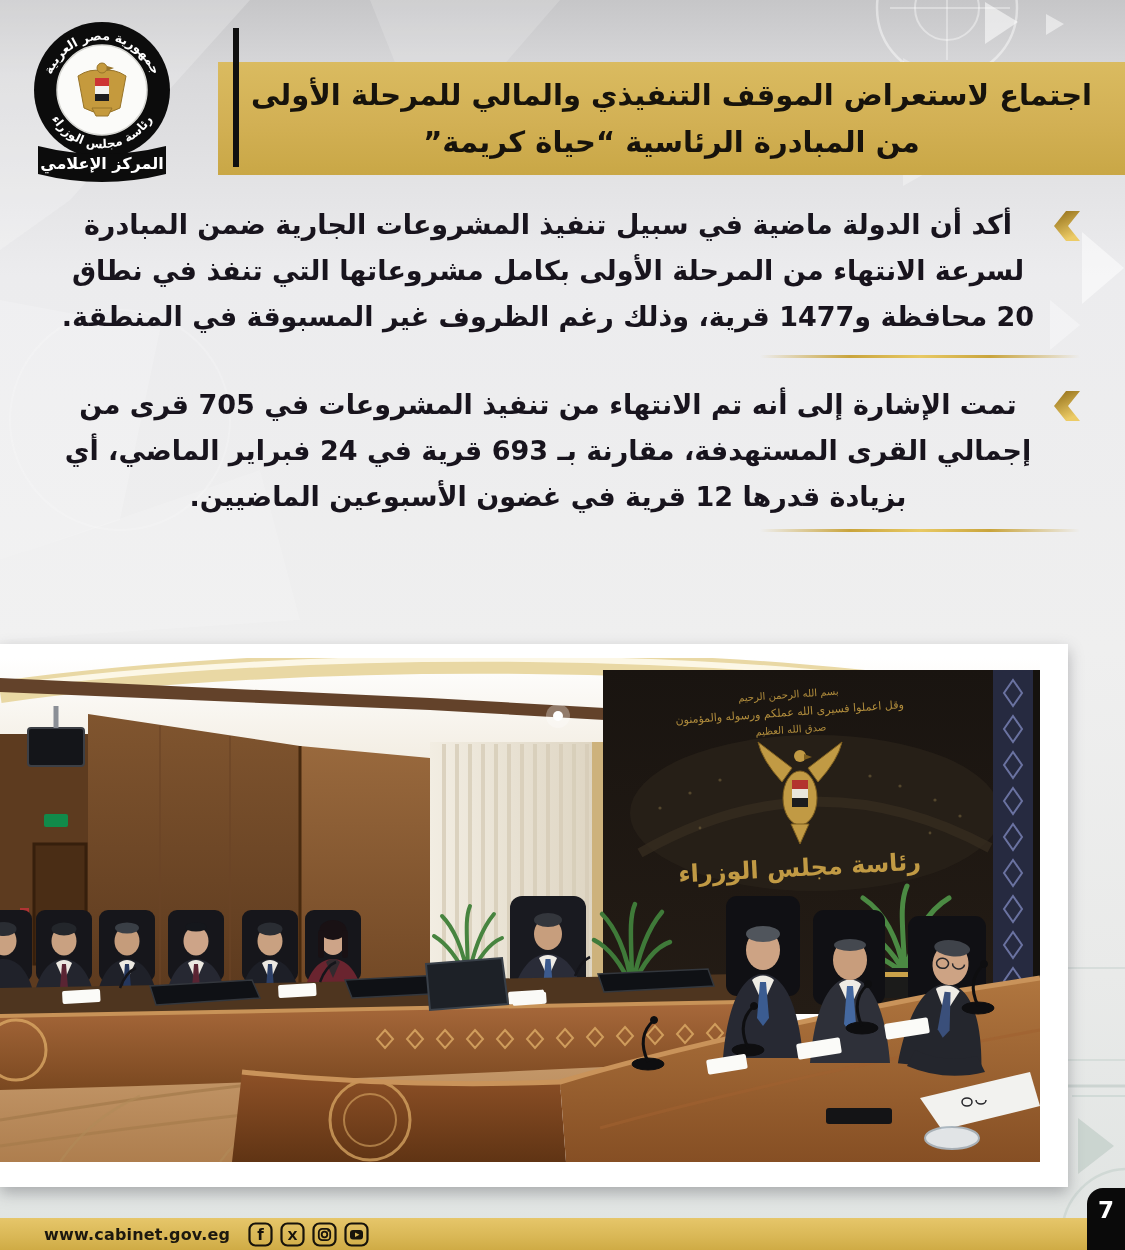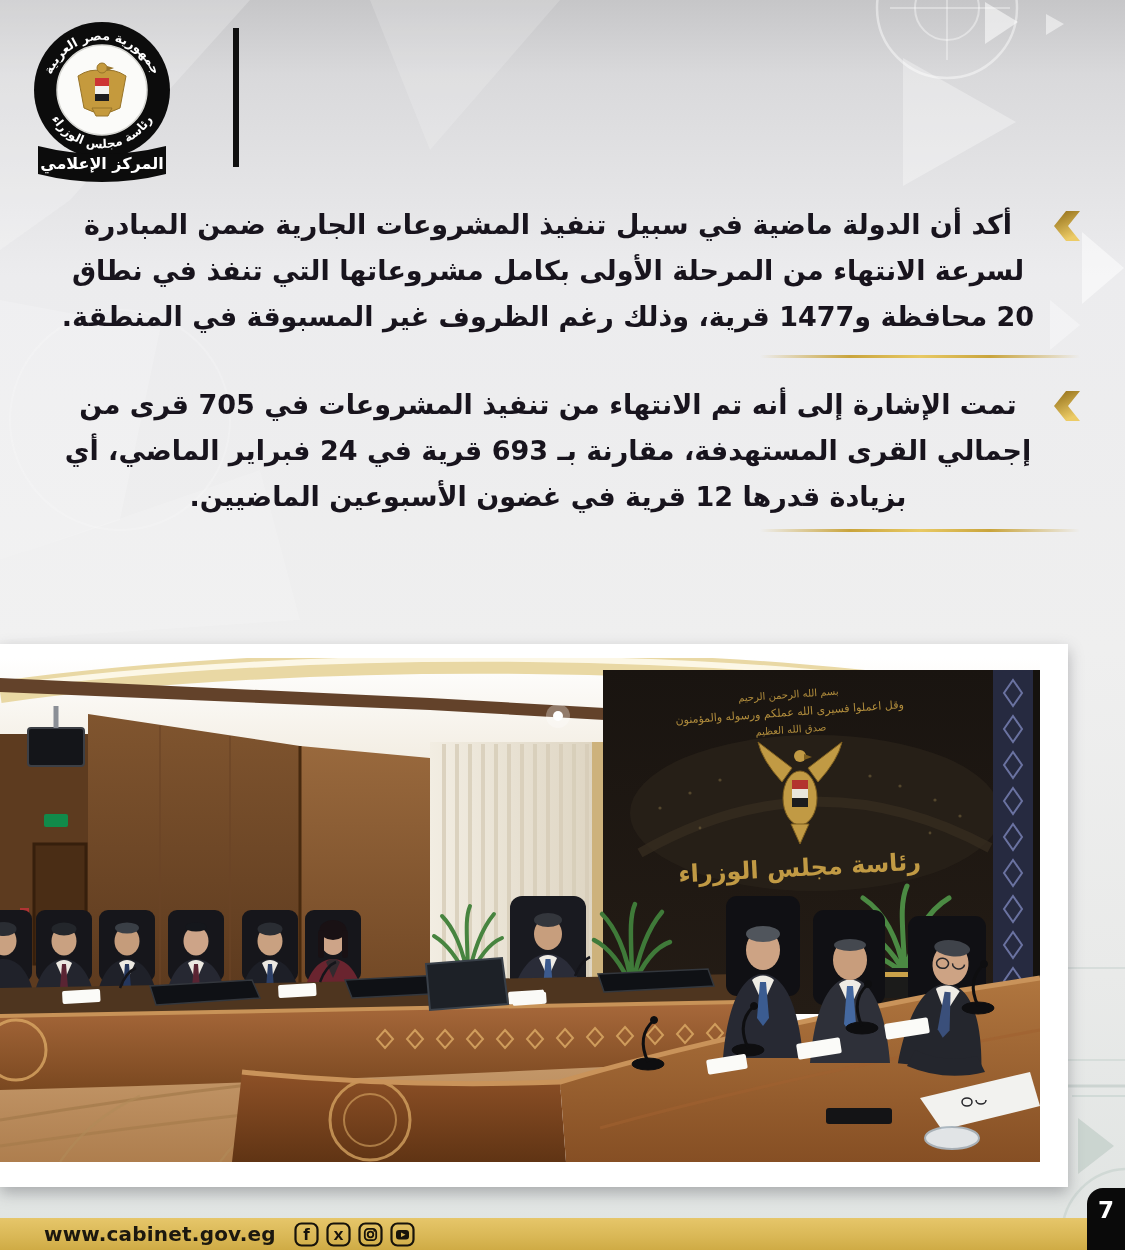--- a/index.html
+++ b/index.html
@@ -29,21 +29,21 @@
 
   
   .photo-frame{position:absolute;left:0;top:644px;width:1068px;height:543px;background:#ffffff;
     box-shadow:0 6px 14px rgba(60,60,70,.35);z-index:1;}
   .photo-frame svg{position:absolute;left:0;top:14px;width:1040px;height:504px;display:block;}
 
   
   .footer{position:absolute;left:0;bottom:0;width:1125px;height:32px;z-index:2;
     background:linear-gradient(180deg,#e6c66a 0%,#d9b755 60%,#cfab45 100%);
     display:flex;align-items:center;}
-  .site{margin-left:44px;font-size:20px;font-weight:bold;color:#1c180f;letter-spacing:.2px;}
+  .site{margin-left:44px;font-size:16px;font-weight:bold;color:#1c180f;letter-spacing:.2px;}
   .social{display:flex;margin-left:18px;gap:7px;align-items:center;}
   .sicon{width:25px;height:25px;display:block;}
   .page-badge{position:absolute;right:0;bottom:0;width:38px;height:62px;background:#0a0a0a;
     border-top-left-radius:16px;z-index:3;color:#ffffff;font-size:23px;font-weight:bold;
     display:flex;justify-content:center;align-items:flex-start;padding-top:9px;box-sizing:border-box;}
 </style>
 </head>
 <body>
 
 <div class="page">
@@ -65,20 +65,24 @@
     <circle cx="120" cy="420" r="110" stroke="#ffffff" stroke-width="2" fill="none" opacity="0.18"></circle>
     <rect x="1056" y="968" width="120" height="92" rx="10" stroke="#d2dad7" stroke-width="2" fill="none" opacity="0.8"></rect>
     <line x1="1066" y1="1086" x2="1125" y2="1086" stroke="#c6d0cd" stroke-width="3" opacity="0.8"></line>
     <line x1="1072" y1="1096" x2="1125" y2="1096" stroke="#cdd7d4" stroke-width="2" opacity="0.8"></line>
     <polygon points="1078,1118 1114,1146 1078,1174" fill="#c7d1cd" opacity="0.85"></polygon>
     <circle cx="1128" cy="1235" r="66" stroke="#ccd6d2" stroke-width="2.5" fill="none" opacity="0.85"></circle>
     <circle cx="1128" cy="1235" r="40" stroke="#d4ddda" stroke-width="2" fill="none" opacity="0.8"></circle>
   </svg>
 
   <div class="black-line"></div>
+  <div class="title-box">
+    <div class="t1">اجتماع لاستعراض الموقف التنفيذي والمالي للمرحلة الأولى</div>
+    <div class="t2">من المبادرة الرئاسية “حياة كريمة”</div>
+  </div>
 
   <svg class="logo" viewBox="0 0 152 172">
     <defs>
       <path id="arcTop" d="M 22,76 A 54,54 0 1 1 130,76"></path>
       <path id="arcBot" d="M 18,72 A 58,58 0 0 0 134,72"></path>
     </defs>
     <circle cx="76" cy="72" r="68" fill="#0c0c0c"></circle>
     <circle cx="76" cy="72" r="45" fill="#fbfbf9" stroke="#d8d8d4" stroke-width="1.5"></circle>
     <g>
       <path d="M52,58 Q64,50 76,53 Q88,50 100,58 L94,90 Q76,100 58,90 Z" fill="#c59a3d" stroke="#97742a" stroke-width="1"></path>

